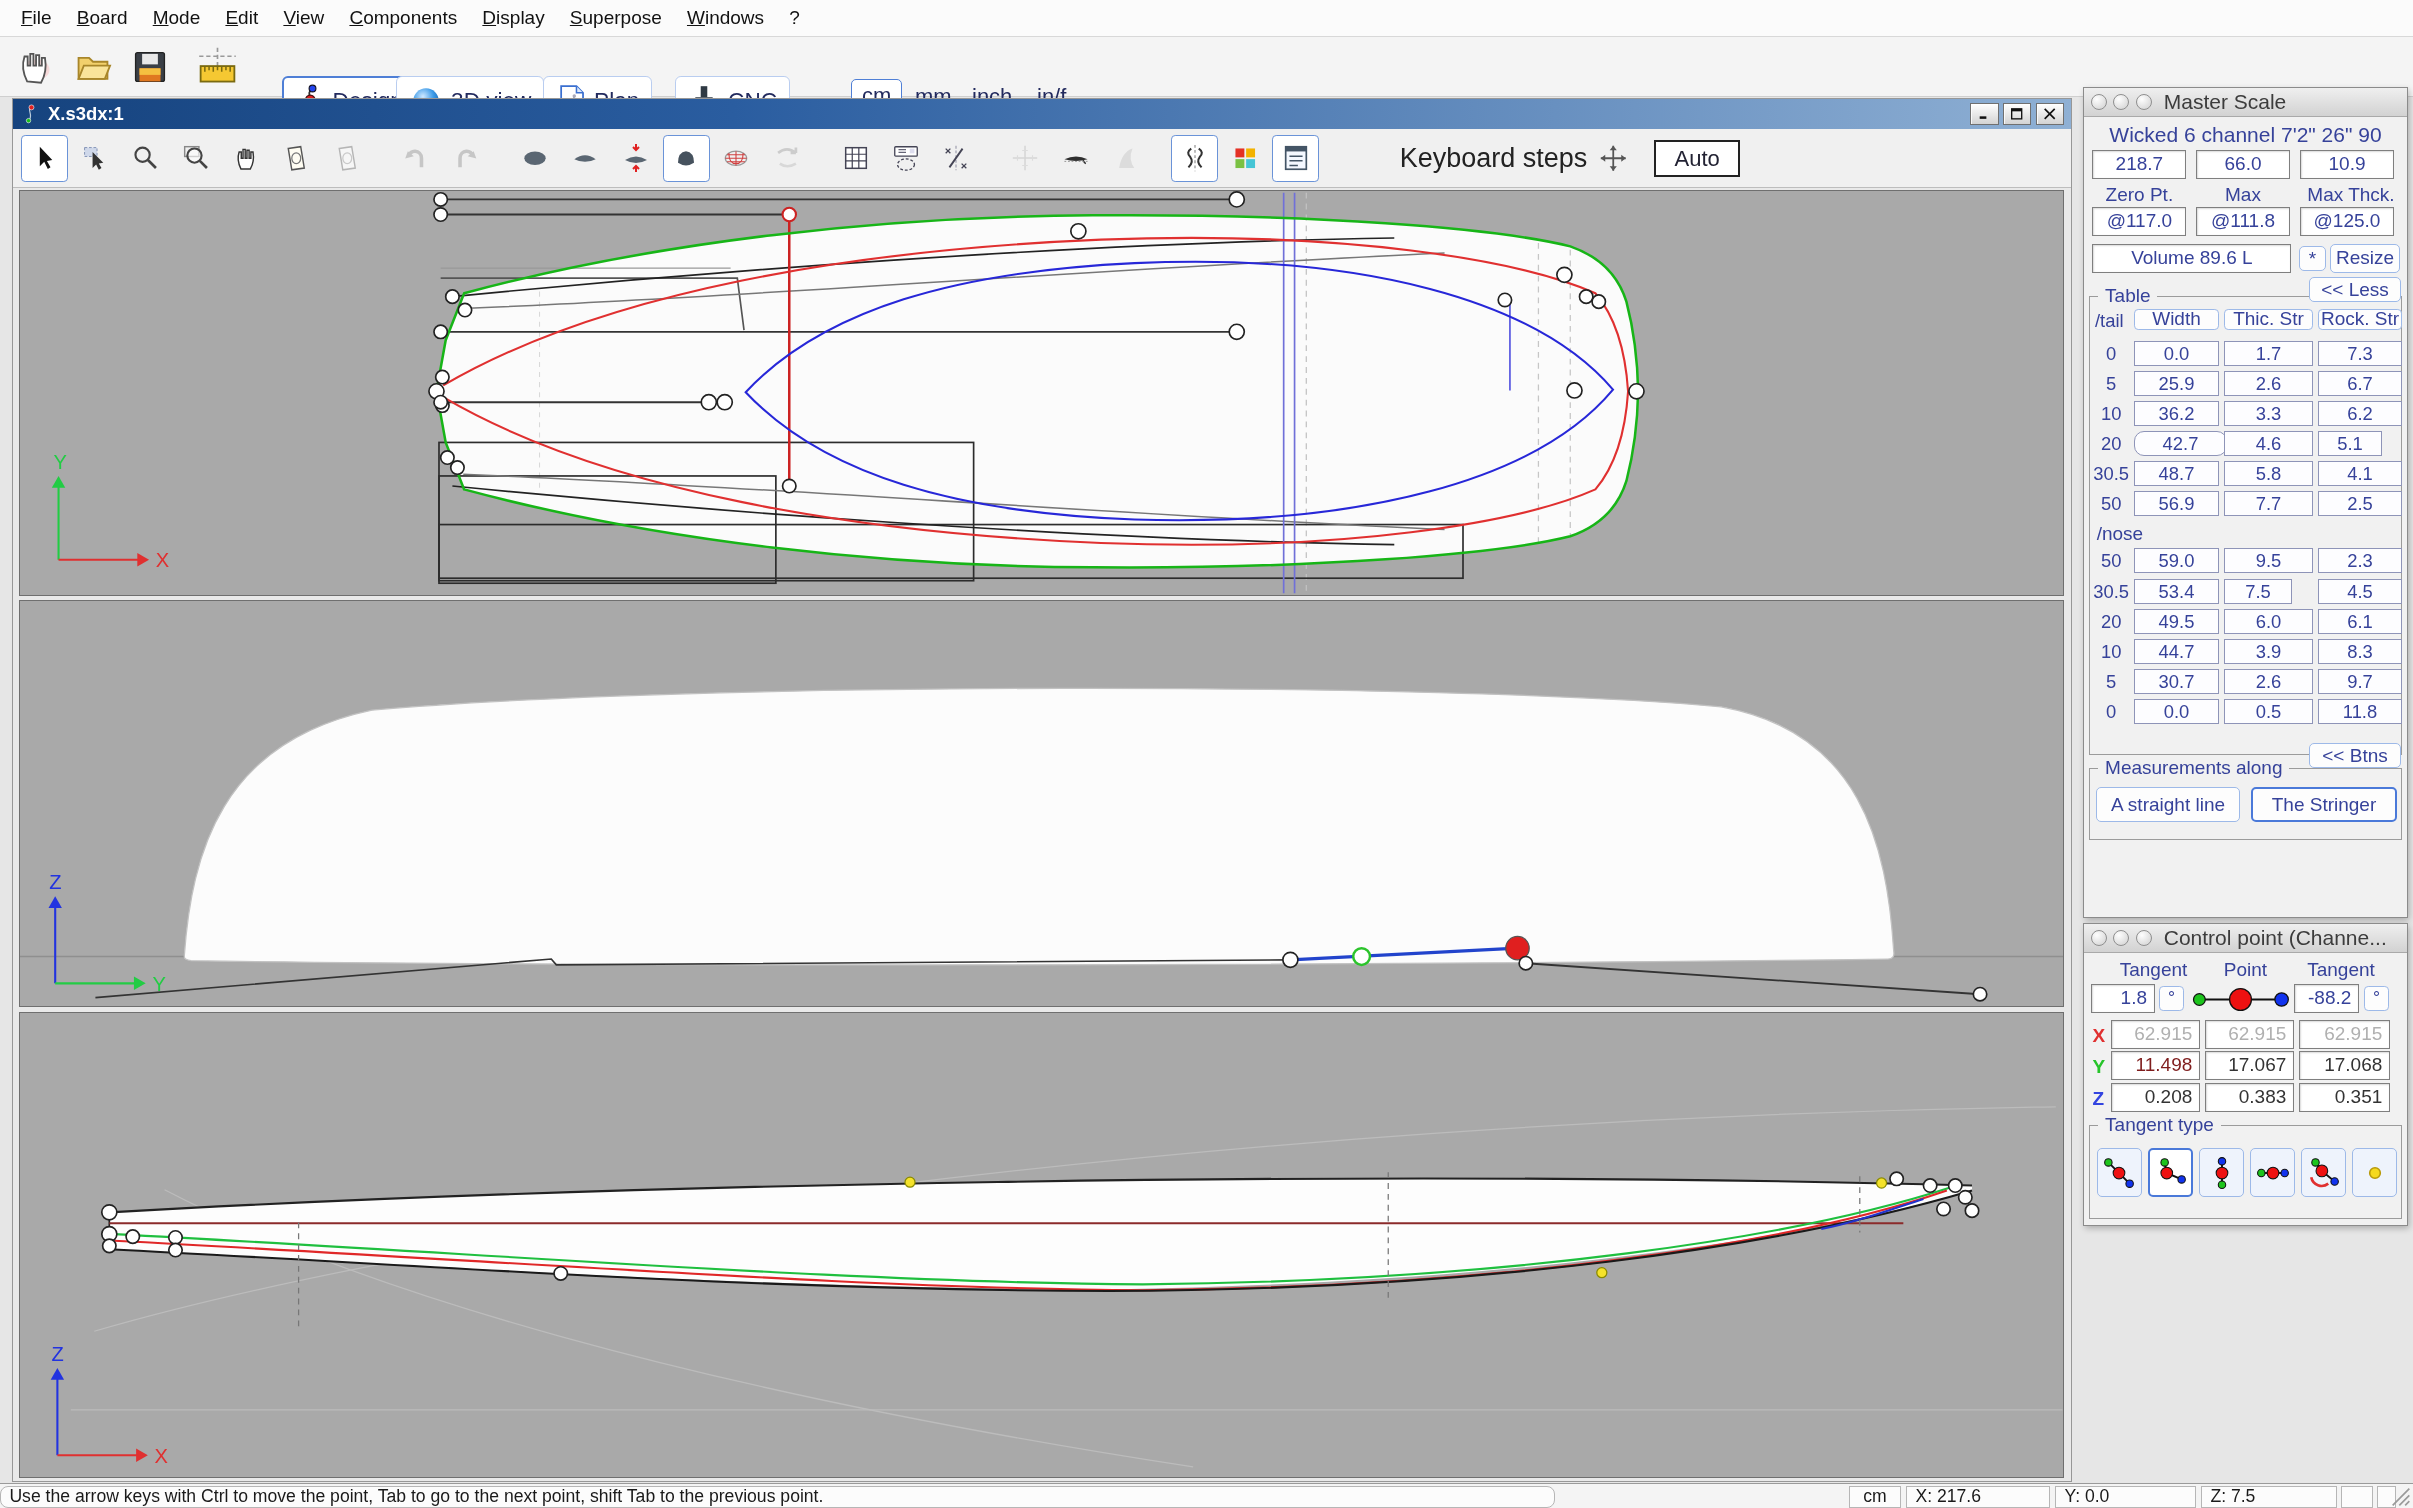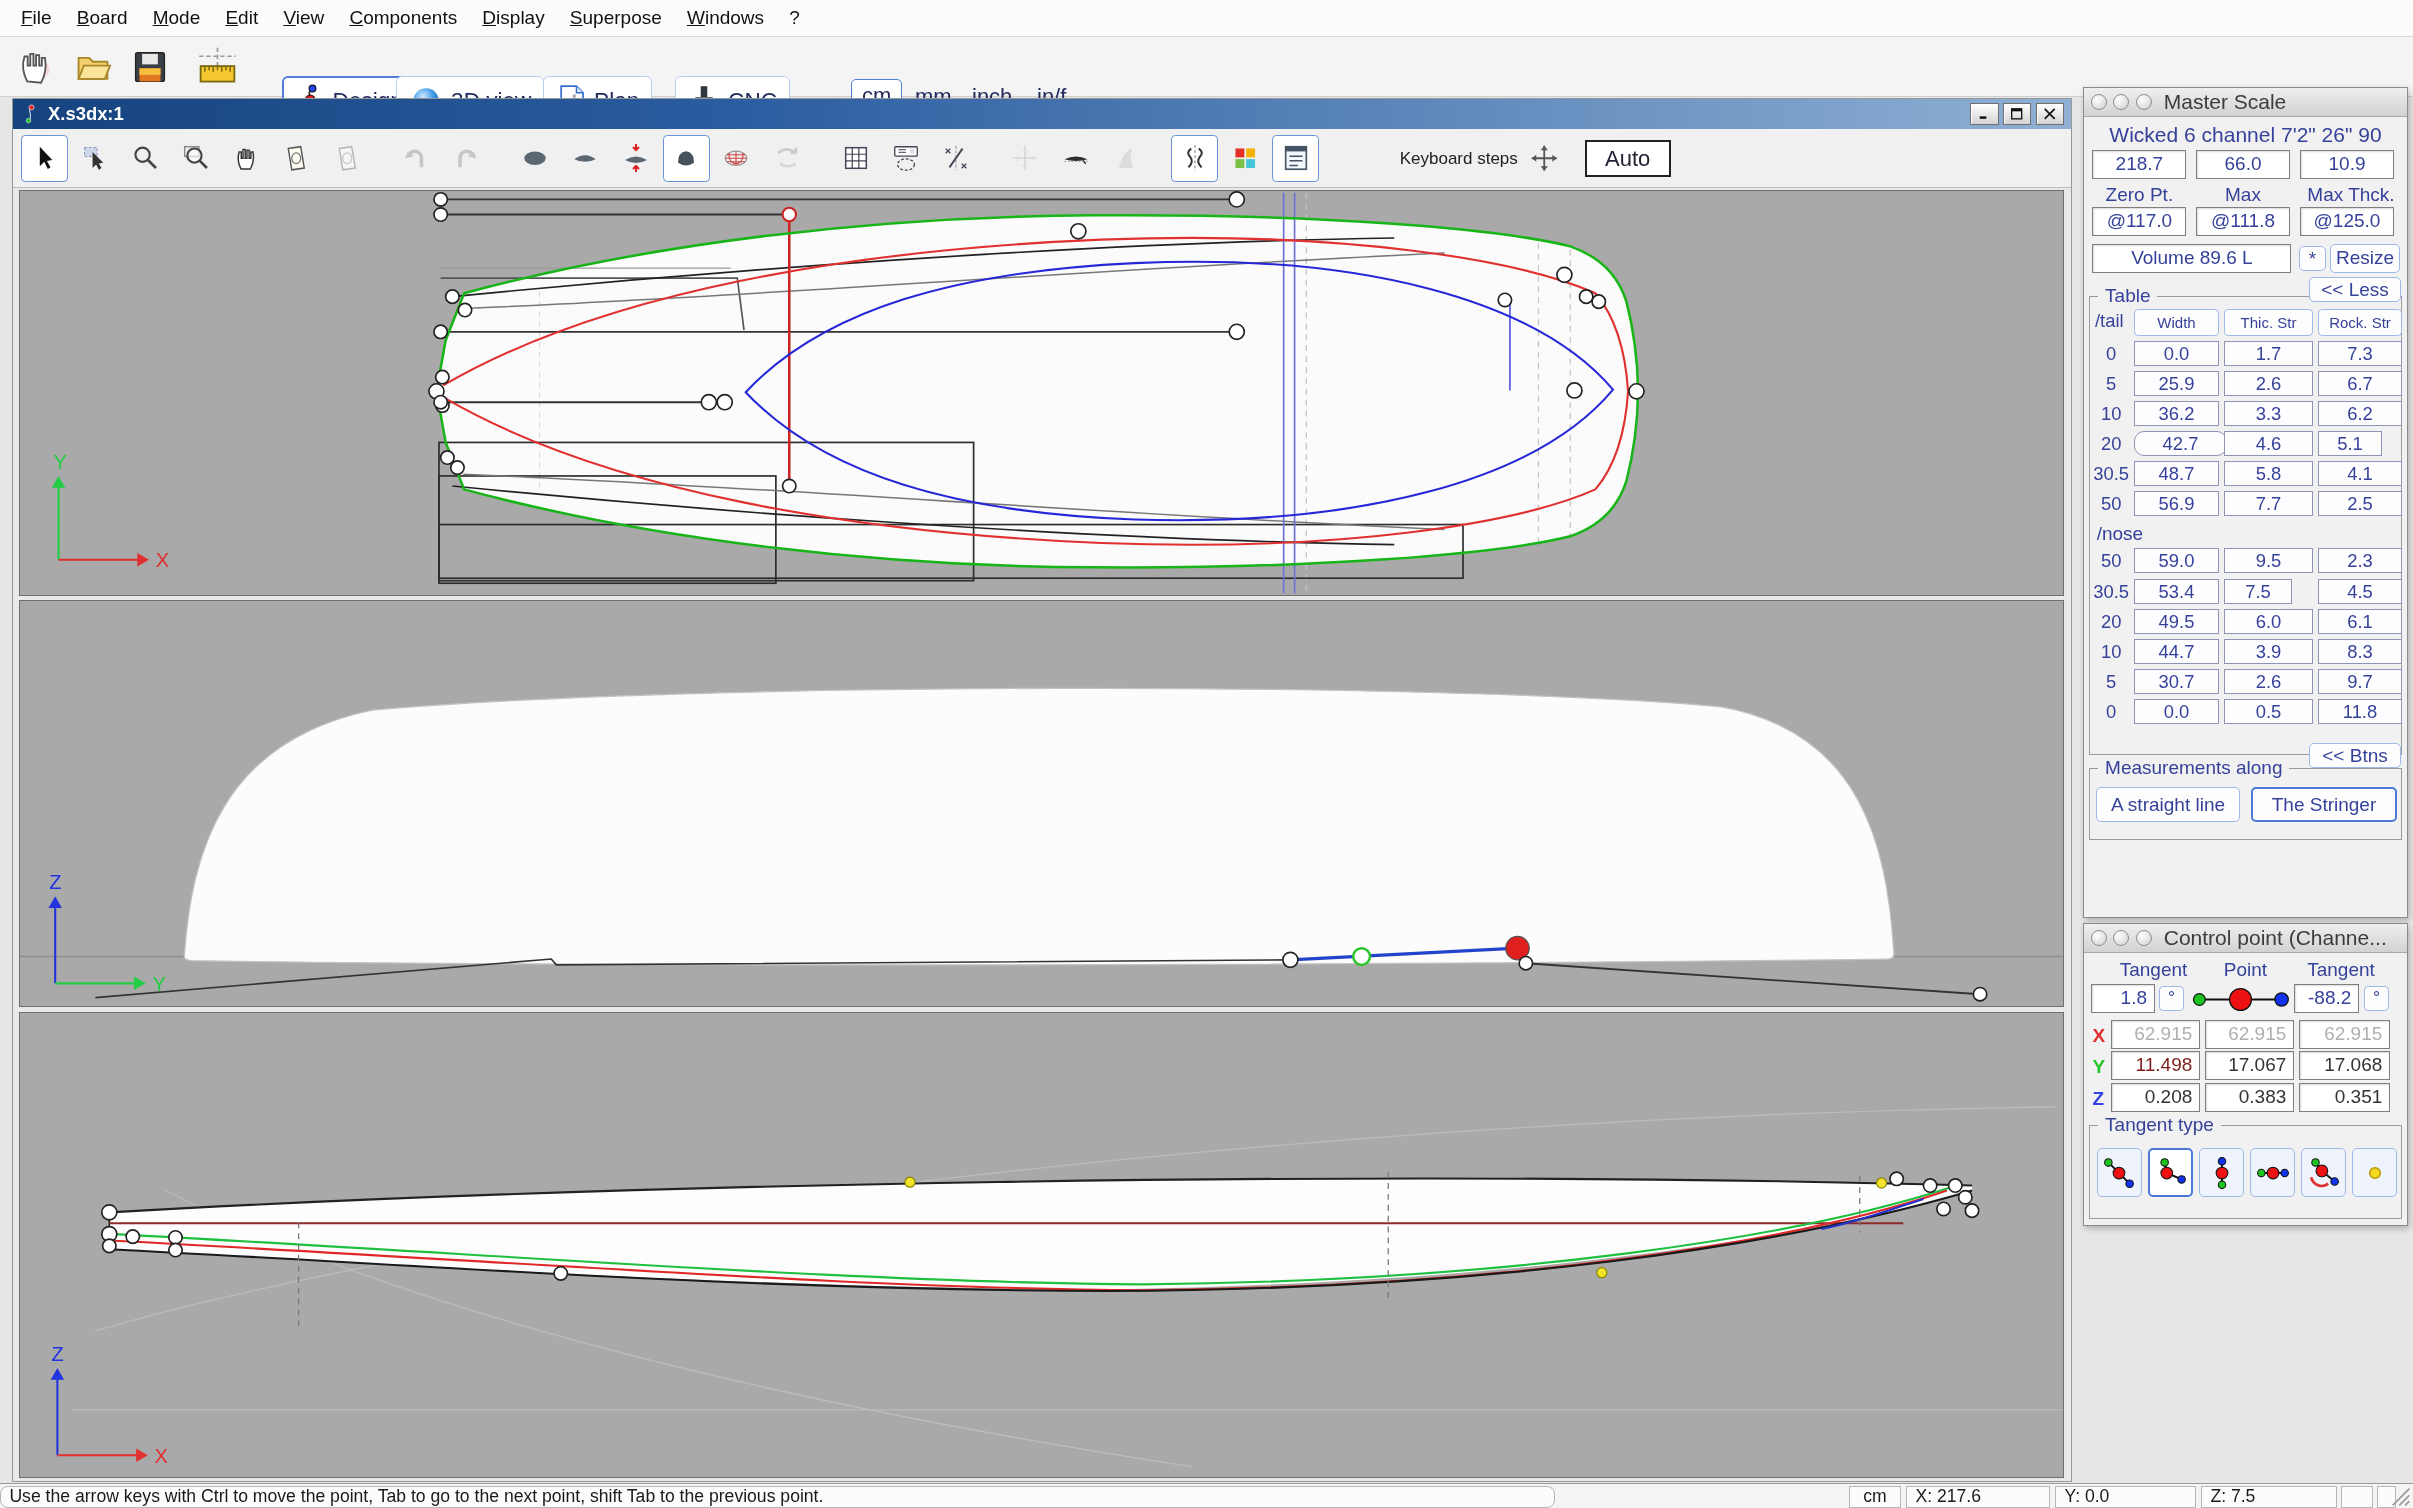--- a/index.html
+++ b/index.html
@@ -40,21 +40,21 @@
              display:flex; align-items:center; justify-content:center; margin-left:4.2px; }
   #doc-toolbar { position:absolute; left:0; top:30px; width:100%; height:59px;
                  background:#f0f0f0; border-bottom:0.8px solid #bdbdbd;
                  display:flex; align-items:center; padding-left:8.4px; }
   .dt-icon { width:47px; height:47px; margin-right:3.4px; display:flex; align-items:center;
              justify-content:center; border:1.7px solid transparent; border-radius:4.2px; }
   .dt-icon.sel { border:1.7px solid #6a93d8; background:#fff; }
   .dt-gap { width:18.4px; }
   #kb-cluster { position:absolute; left:1387px; top:0; height:59px; display:flex;
                 align-items:center; gap:11.7px; }
-  #kb-label { font-size:17px; color:#222; }
+  #kb-label { font-size:27px; color:#222; }
   #auto-btn { border:2.5px solid #222; background:#fff; font-size:22px; color:#223;
               padding:3.4px 18.4px; margin-left:15px; }
 
   .pane { position:absolute; left:6.7px; width:2045px; background:#a9a9a9;
           border:0.8px solid #6f6f6f; }
   #pane-top    { top:91px;  height:406px; }
   #pane-middle { top:501px;  height:407px; }
   #pane-side   { top:913px; height:466px; }
 
   
@@ -81,22 +81,22 @@
   .grp { position:absolute; border:0.8px solid #9b9b9b; }
   .grp-label { position:absolute; top:-11.7px; left:8.4px; background:#f1f1f1;
                padding:0 6.7px; color:#36429a; font-size:19px; }
 
   .trow { position:absolute; left:0; width:100%; height:28.5px; }
   .tlab { position:absolute; left:1.7px; width:39px; height:25px; color:#36429a;
           font-size:18.4px; display:flex; align-items:center; justify-content:center; }
   .tcell { position:absolute; height:25px; background:#fdfdff; border:0.8px solid #8e94b8;
            color:#36429a; font-size:18.4px; display:flex; align-items:center;
            justify-content:center; }
-  .thead { position:absolute; height:27px; background:#fdfdfd; border:1.3px solid #9db9e8;
-           border-radius:4.2px; color:#36429a; font-size:15px; display:flex;
+  .thead { position:absolute; height:21px; background:#fdfdfd; border:1.3px solid #9db9e8;
+           border-radius:4.2px; color:#36429a; font-size:19px; display:flex;
            align-items:center; justify-content:center; }
   .deg-btn { position:absolute; width:25px; height:25px; background:#fdfdfd;
              border:1.3px solid #9db9e8; border-radius:4.2px; color:#36429a;
              font-size:17.6px; display:flex; align-items:center; justify-content:center; }
   .tt-btn { position:absolute; width:45px; height:49px; background:#eef3fc;
             border:1.3px solid #9db9e8; border-radius:5px; display:flex;
             align-items:center; justify-content:center; }
   .tt-btn.sel { background:#fff; border:2.1px solid #4a79d9; }
 
   

